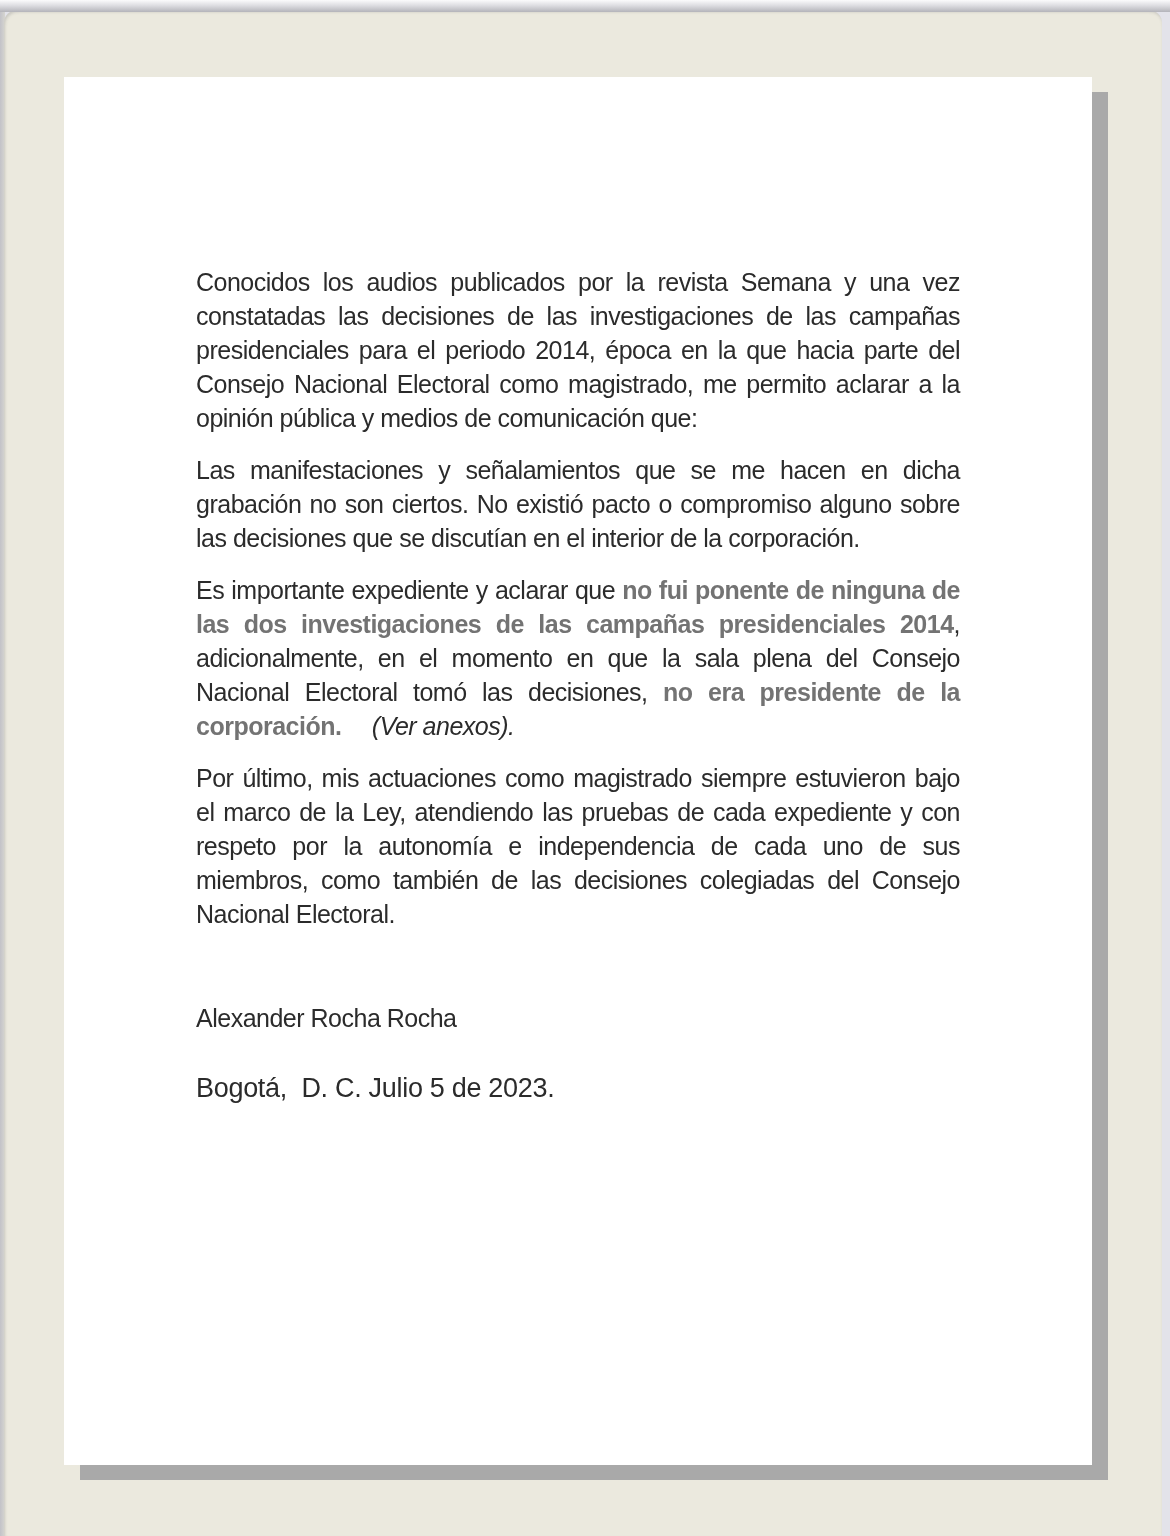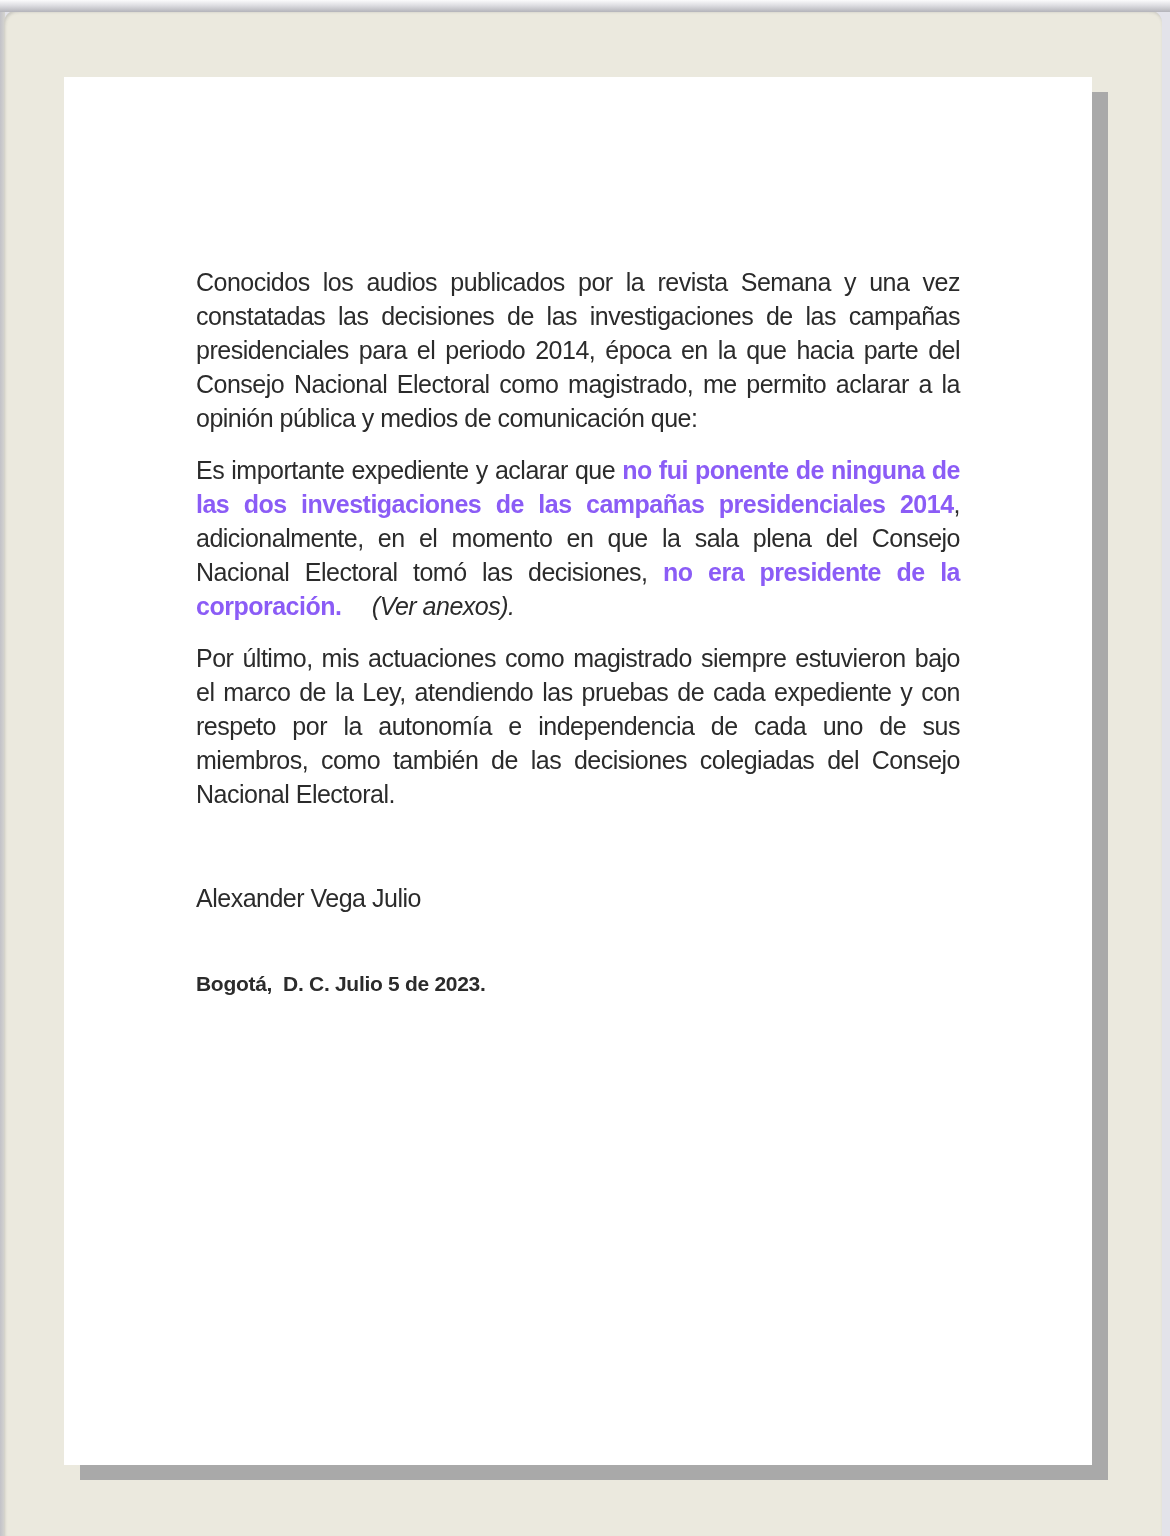--- a/index.html
+++ b/index.html
@@ -38,42 +38,42 @@
     padding: 188px 132px 0 132px;
     color: #2b2b2b;
     font-size: 25px;
     line-height: 34px;
     letter-spacing: -0.5px;
   }
   .para {
     text-align: justify;
     margin-bottom: 18px;
   }
-  .para strong { font-weight: 700; color: #8b5cf6; }
+  .para strong { font-weight: 700; color: #737373; }
   .para em { font-style: italic; margin-left: 24px; }
   .signature {
     margin-top: 70px;
     text-align: left;
   }
   .dateline {
-    margin-top: 52px;
-    font-size: 21px;
+    margin-top: 36px;
+    font-size: 27px;
     letter-spacing: -0.3px;
-    font-weight: bold;
   }
 </style>
 </head>
 <body>
 
 <div class="top-edge"></div>
 <div class="left-edge"></div>
 
 <div class="viewport">
   <div class="page">
     <div class="content">
       <p class="para">Conocidos los audios publicados por la revista Semana y una vez constatadas las decisiones de las investigaciones de las campañas presidenciales para el periodo 2014, época en la que hacia parte del Consejo Nacional Electoral como magistrado, me permito aclarar a la opinión pública y medios de comunicación que:</p>
+      <p class="para">Las manifestaciones y señalamientos que se me hacen en dicha grabación no son ciertos. No existió pacto o compromiso alguno sobre las decisiones que se discutían en el interior de la corporación.</p>
       <p class="para"><span>Es importante expediente y aclarar que </span><strong>no fui ponente de ninguna de las dos investigaciones de las campañas presidenciales 2014</strong><span>, adicionalmente, en el momento en que la sala plena del Consejo Nacional Electoral tomó las decisiones, </span><strong>no era presidente de la corporación.</strong><em> (Ver anexos).</em></p>
       <p class="para">Por último, mis actuaciones como magistrado siempre estuvieron bajo el marco de la Ley, atendiendo las pruebas de cada expediente y con respeto por la autonomía e independencia de cada uno de sus miembros, como también de las decisiones colegiadas del Consejo Nacional Electoral.</p>
-      <p class="signature">Alexander Vega Julio</p>
+      <p class="signature">Alexander Rocha Rocha</p>
       <p class="dateline">Bogotá,&nbsp; D. C. Julio 5 de 2023.</p>
     </div>
   </div>
 </div>
 
 </body></html>

